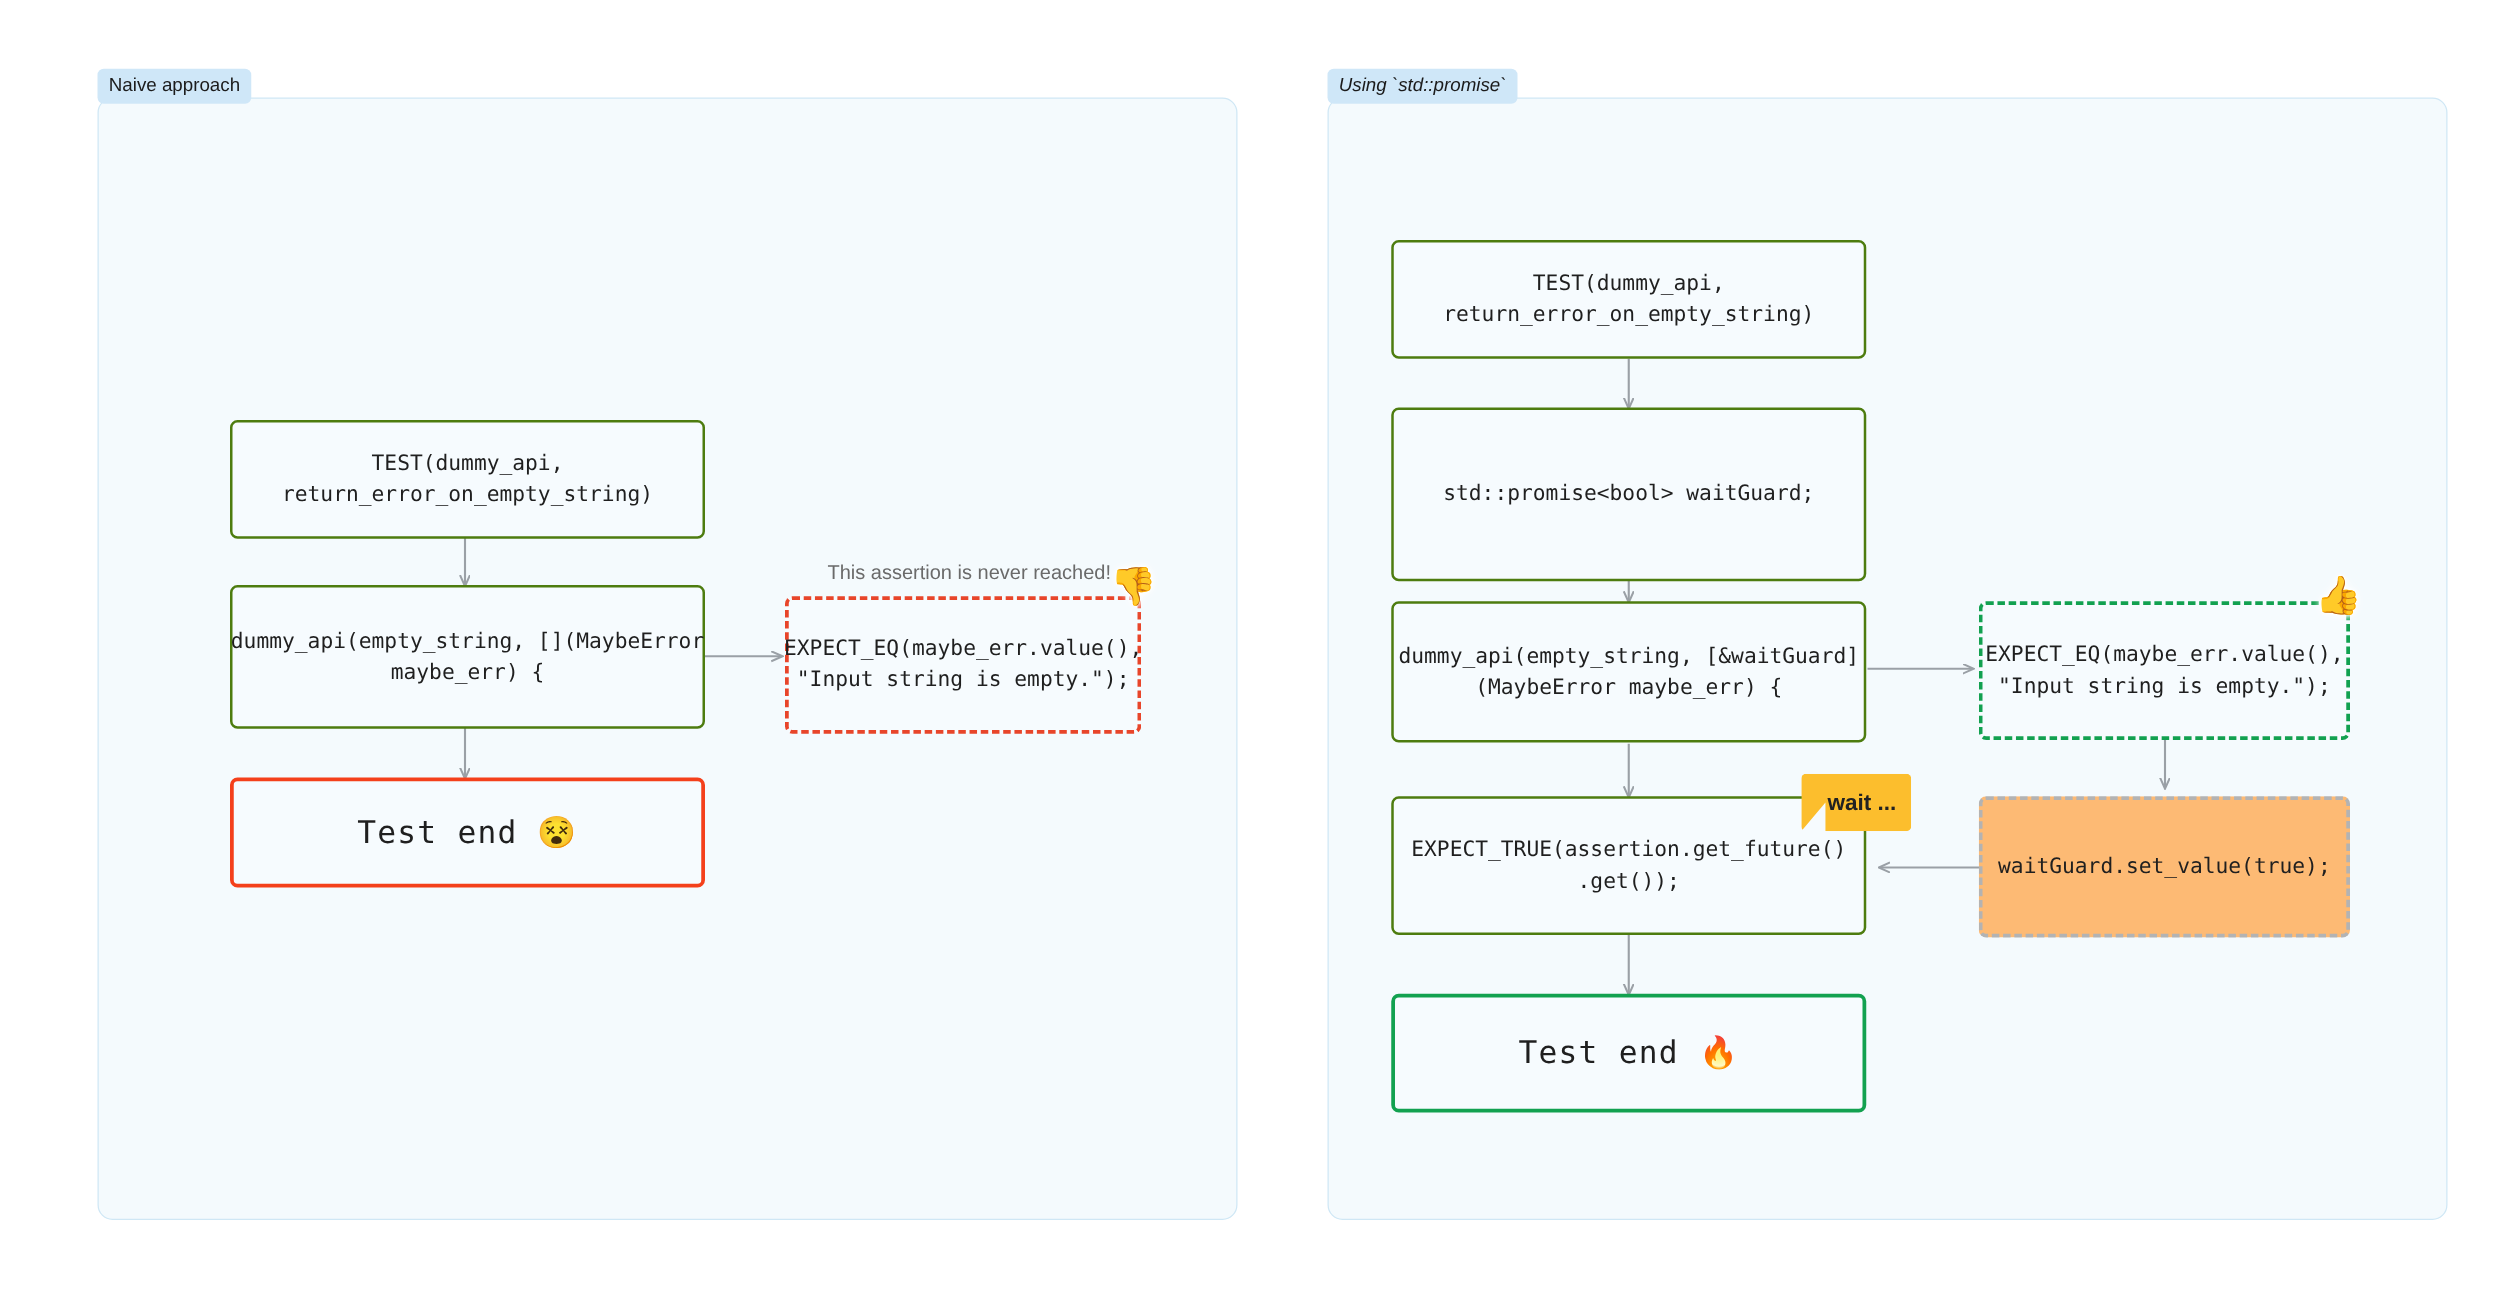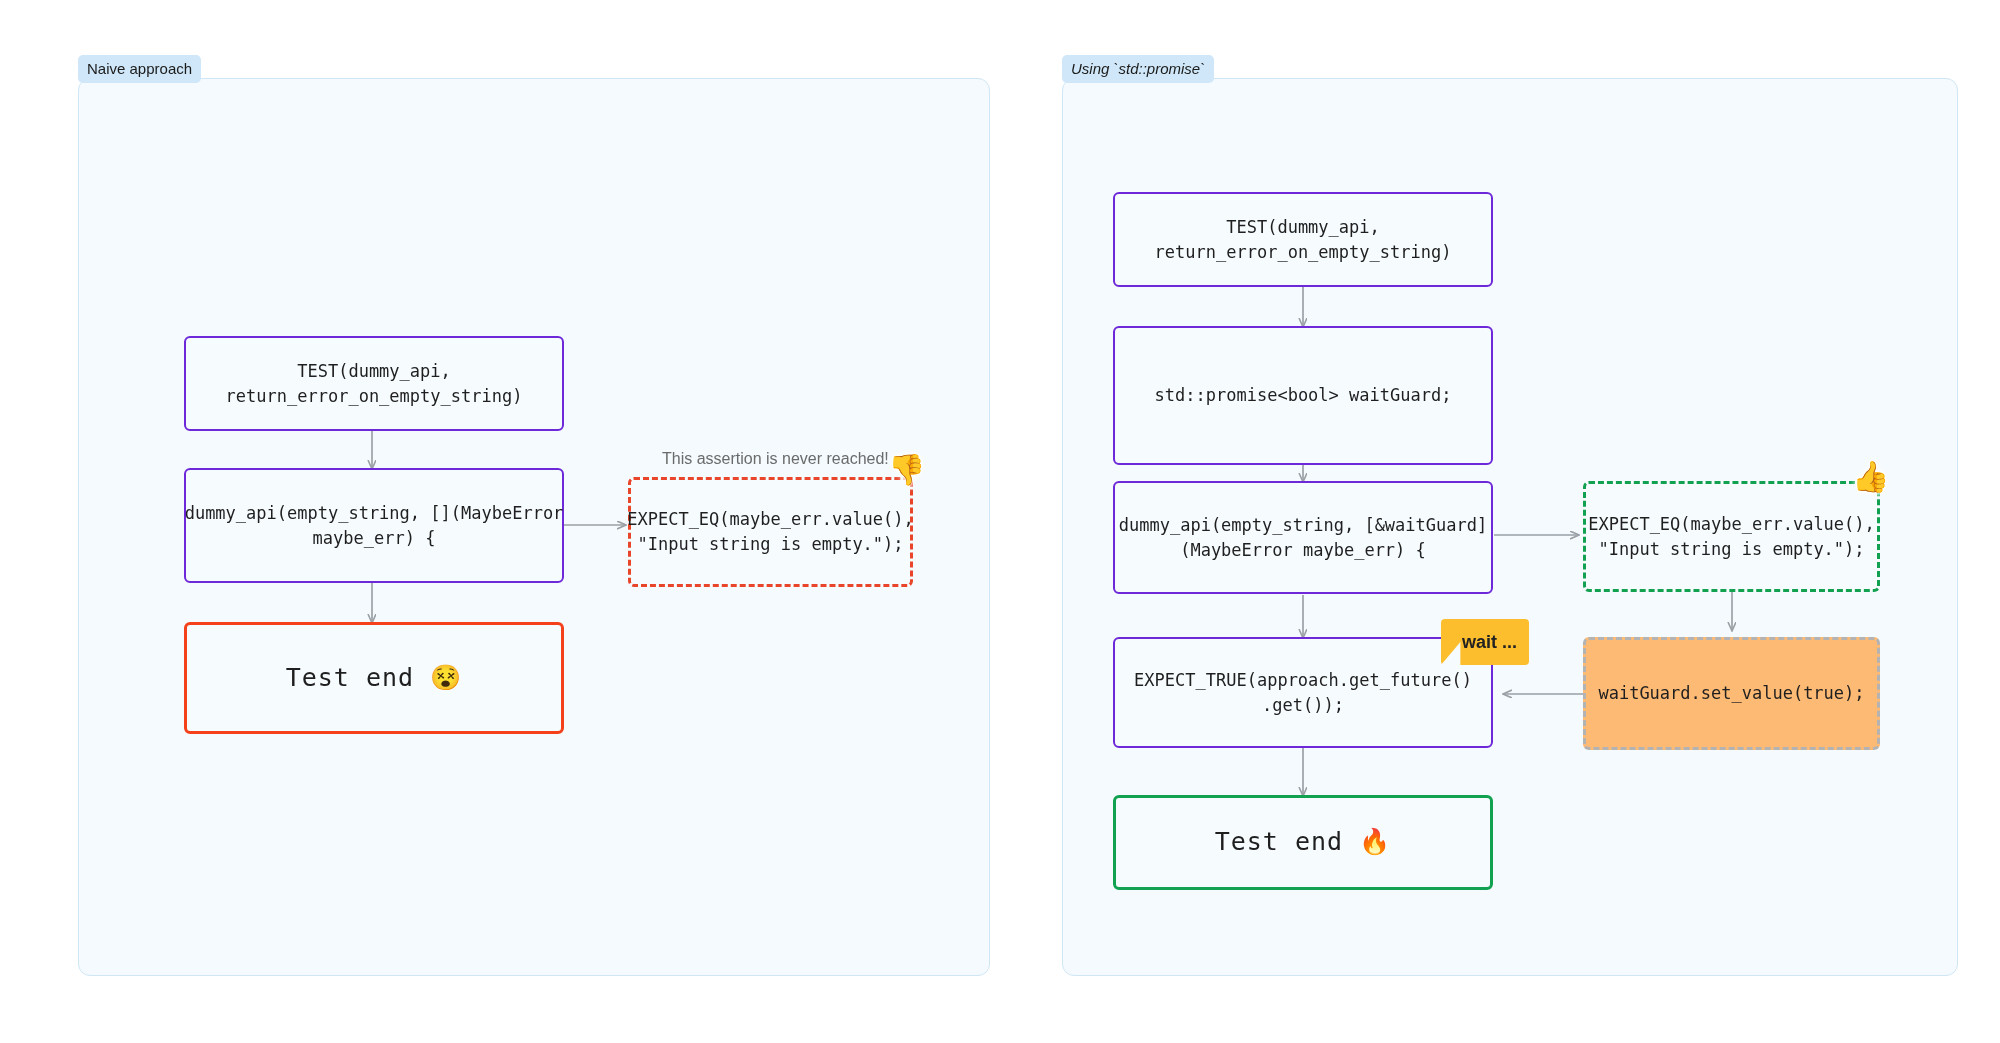--- a/index.html
+++ b/index.html
@@ -35,21 +35,21 @@
     box-sizing:border-box;
   }
   #label-left{left:78px;top:55px;}
   #label-right{left:1062px;top:55px;font-style:italic;}
 
   
   .node{
     position:absolute;
     box-sizing:border-box;
     background:#f6fbfe;
-    border:2px solid #6d28d9;
+    border:2px solid #4d7c0f;
     border-radius:6px;
     display:flex;
     align-items:center;
     justify-content:center;
     text-align:center;
     font-family:"DejaVu Sans Mono","Liberation Mono",monospace;
     font-size:17px;
     line-height:1.45;
     color:#1f1f1f;
     white-space:pre;
@@ -132,21 +132,21 @@
   <div class="node" id="l-call" style="left:184px;top:468px;width:380px;height:115px;">dummy_api(empty_string, [](MaybeError
 maybe_err) {</div>
 
   <div class="caption" style="left:662px;top:450px;">This assertion is never reached!</div>
 
   <div class="node dashed-red" id="l-assert" style="left:628px;top:477px;width:285px;height:110px;">EXPECT_EQ(maybe_err.value(),
 "Input string is empty.");</div>
 
   <div class="emoji-badge" style="left:888px;top:455px;">👎</div>
 
-  <div class="node solid-red terminal" id="l-end" style="left:184px;top:622px;width:380px;height:112px;">Test end 😵</div>
+  <div class="node solid-red terminal" id="l-end" style="left:184px;top:622px;width:380px;height:88px;">Test end 😵</div>
 
   <div class="panel" id="panel-right"></div>
   <div class="panel-label" id="label-right">Using `std::promise`</div>
 
   <svg class="conn">
 
     <line x1="1303" y1="287" x2="1303" y2="326" stroke="#9aa0a6" stroke-width="1.7" marker-end="url(#ahead)"></line>
 
     <line x1="1303" y1="440" x2="1303" y2="481" stroke="#9aa0a6" stroke-width="1.7" marker-end="url(#ahead)"></line>
 
@@ -169,20 +169,20 @@
   <div class="node" id="r-call" style="left:1113px;top:481px;width:380px;height:113px;">dummy_api(empty_string, [&amp;waitGuard]
 (MaybeError maybe_err) {</div>
 
   <div class="node dashed-green" id="r-assert" style="left:1583px;top:481px;width:297px;height:111px;">EXPECT_EQ(maybe_err.value(),
 "Input string is empty.");</div>
 
   <div class="emoji-badge" style="left:1852px;top:462px;">👍</div>
 
   <div class="node dashed-grey" id="r-setval" style="left:1583px;top:637px;width:297px;height:113px;">waitGuard.set_value(true);</div>
 
-  <div class="node" id="r-wait" style="left:1113px;top:637px;width:380px;height:111px;">EXPECT_TRUE(approach.get_future()
+  <div class="node" id="r-wait" style="left:1113px;top:637px;width:380px;height:111px;">EXPECT_TRUE(assertion.get_future()
 .get());</div>
 
   <div class="ribbon" style="left:1441px;top:619px;width:88px;height:46px;">wait ...</div>
 
   <div class="node solid-green terminal" id="r-end" style="left:1113px;top:795px;width:380px;height:95px;">Test end 🔥</div>
 
 </div>
 
 </body></html>

